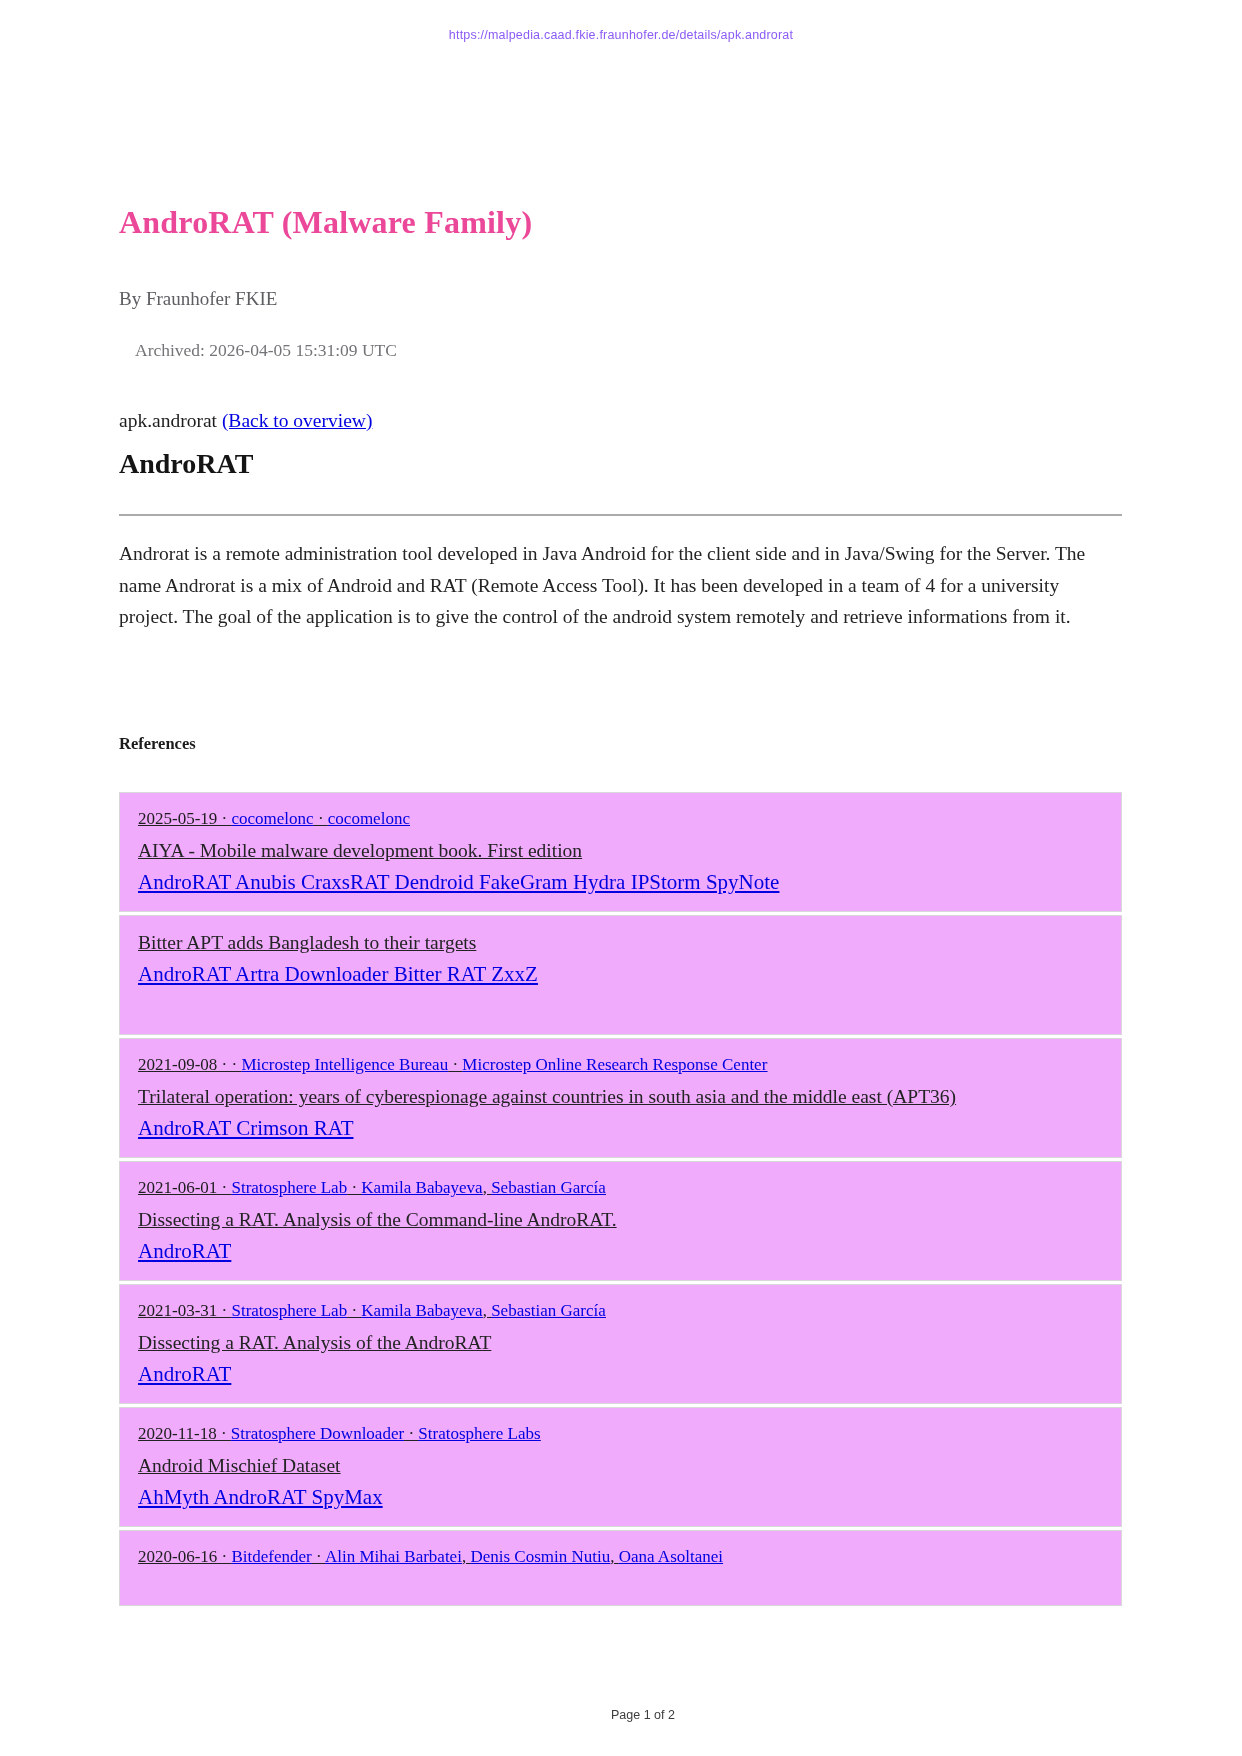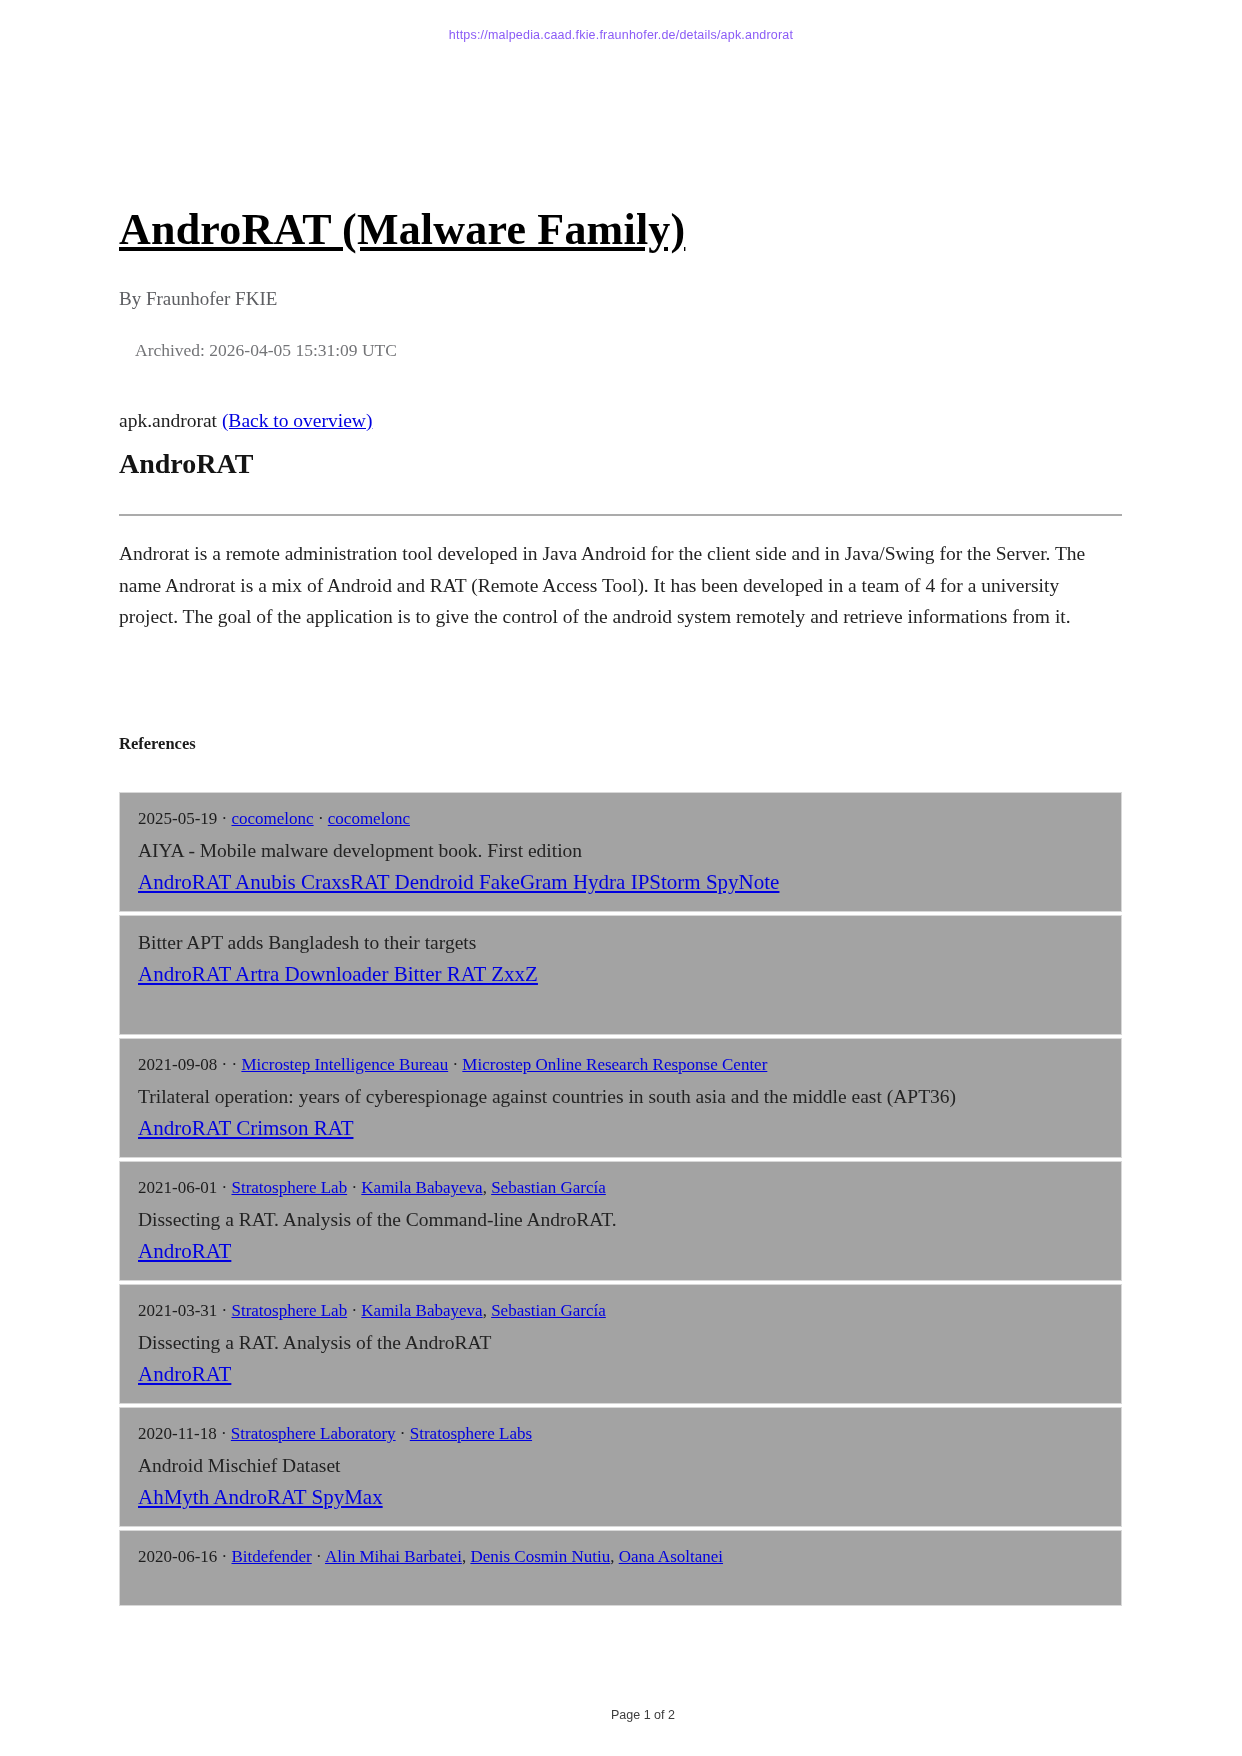--- a/index.html
+++ b/index.html
@@ -17,23 +17,22 @@
     font-family: "Liberation Sans", sans-serif;
     font-size: 12.5px; color: #8b5cf6;
     letter-spacing: 0.2px;
   }
   .main {
     position: absolute; left: 119px; top: 0;
     width: 1003px; height: 100%;
   }
   .page-title {
     position: absolute; top: 204px; left: 0;
-    font-size: 44px; font-weight: bold; color: #000000;
+    font-size: 32px; font-weight: bold; color: #ec4899;
     letter-spacing: 0.2px;
-    text-decoration: underline;
   }
   .byline {
     position: absolute; top: 288px; left: 0;
     font-size: 19px; color: #5d5e62;
   }
   .archived {
     position: absolute; top: 340px; left: 16px;
     font-size: 17.5px; color: #737477;
   }
   .family-line {
@@ -55,25 +54,26 @@
   }
   .refs-heading {
     position: absolute; top: 734px; left: 0;
     font-size: 16.5px; font-weight: bold; color: #1a1a1a;
   }
   .refs-list {
     position: absolute; top: 792px; left: 0; width: 1003px;
   }
   .ref-entry {
     border: 1px solid #d8d8d8;
-    background: #a3a3a3;
+    background: #f0abfc;
     height: 120px;
     margin-bottom: 3px;
     padding: 14px 18px 0 18px;
     overflow: hidden;
+    text-decoration: underline;
   }
   .ref-entry:last-child { height: 76px; margin-bottom: 0; }
   .ref-meta {
     font-size: 17px; color: #1d1d1d; line-height: 23px;
     margin-bottom: 8px; white-space: nowrap;
   }
   .ref-title {
     font-size: 19.5px; color: #232323; line-height: 25px;
     margin-bottom: 7px; white-space: nowrap;
   }
@@ -113,21 +113,21 @@
   <p class="description">Androrat is a remote administration tool developed in Java Android for the client side and in Java/Swing for the Server. The name Androrat is a mix of Android and RAT (Remote Access Tool). It has been developed in a team of 4 for a university project. The goal of the application is to give the control of the android system remotely and retrieve informations from it.</p>
 
   <div class="refs-heading">References</div>
 
   <div class="refs-list">
       <div class="ref-entry"><div class="ref-meta"><span class="meta-text">2025-05-19 · </span><a class="meta-link" href="#">cocomelonc</a><span class="meta-text"> · </span><a class="meta-link" href="#">cocomelonc</a></div><div class="ref-title">AIYA - Mobile malware development book. First edition</div><a class="ref-tags" href="#">AndroRAT Anubis CraxsRAT Dendroid FakeGram Hydra IPStorm SpyNote</a></div>
       <div class="ref-entry"><div class="ref-title">Bitter APT adds Bangladesh to their targets</div><a class="ref-tags" href="#">AndroRAT Artra Downloader Bitter RAT ZxxZ</a></div>
       <div class="ref-entry"><div class="ref-meta"><span class="meta-text">2021-09-08 · · </span><a class="meta-link" href="#">Microstep Intelligence Bureau</a><span class="meta-text"> · </span><a class="meta-link" href="#">Microstep Online Research Response Center</a></div><div class="ref-title">Trilateral operation: years of cyberespionage against countries in south asia and the middle east (APT36)</div><a class="ref-tags" href="#">AndroRAT Crimson RAT</a></div>
       <div class="ref-entry"><div class="ref-meta"><span class="meta-text">2021-06-01 · </span><a class="meta-link" href="#">Stratosphere Lab</a><span class="meta-text"> · </span><a class="meta-link" href="#">Kamila Babayeva</a><span class="meta-text">, </span><a class="meta-link" href="#">Sebastian García</a></div><div class="ref-title">Dissecting a RAT. Analysis of the Command-line AndroRAT.</div><a class="ref-tags" href="#">AndroRAT</a></div>
       <div class="ref-entry"><div class="ref-meta"><span class="meta-text">2021-03-31 · </span><a class="meta-link" href="#">Stratosphere Lab</a><span class="meta-text"> · </span><a class="meta-link" href="#">Kamila Babayeva</a><span class="meta-text">, </span><a class="meta-link" href="#">Sebastian García</a></div><div class="ref-title">Dissecting a RAT. Analysis of the AndroRAT</div><a class="ref-tags" href="#">AndroRAT</a></div>
-      <div class="ref-entry"><div class="ref-meta"><span class="meta-text">2020-11-18 · </span><a class="meta-link" href="#">Stratosphere Laboratory</a><span class="meta-text"> · </span><a class="meta-link" href="#">Stratosphere Labs</a></div><div class="ref-title">Android Mischief Dataset</div><a class="ref-tags" href="#">AhMyth AndroRAT SpyMax</a></div>
+      <div class="ref-entry"><div class="ref-meta"><span class="meta-text">2020-11-18 · </span><a class="meta-link" href="#">Stratosphere Downloader</a><span class="meta-text"> · </span><a class="meta-link" href="#">Stratosphere Labs</a></div><div class="ref-title">Android Mischief Dataset</div><a class="ref-tags" href="#">AhMyth AndroRAT SpyMax</a></div>
       <div class="ref-entry">
         <div class="ref-meta"><span class="meta-text">2020-06-16 · </span><a class="meta-link" href="#">Bitdefender</a><span class="meta-text"> · </span><a class="meta-link" href="#">Alin Mihai Barbatei</a><span class="meta-text">, </span><a class="meta-link" href="#">Denis Cosmin Nutiu</a><span class="meta-text">, </span><a class="meta-link" href="#">Oana Asoltanei</a></div>
       </div>
     </div>
 
 </div>
 
 <div class="page-footer">Page 1 of 2</div>
 
 </body></html>

